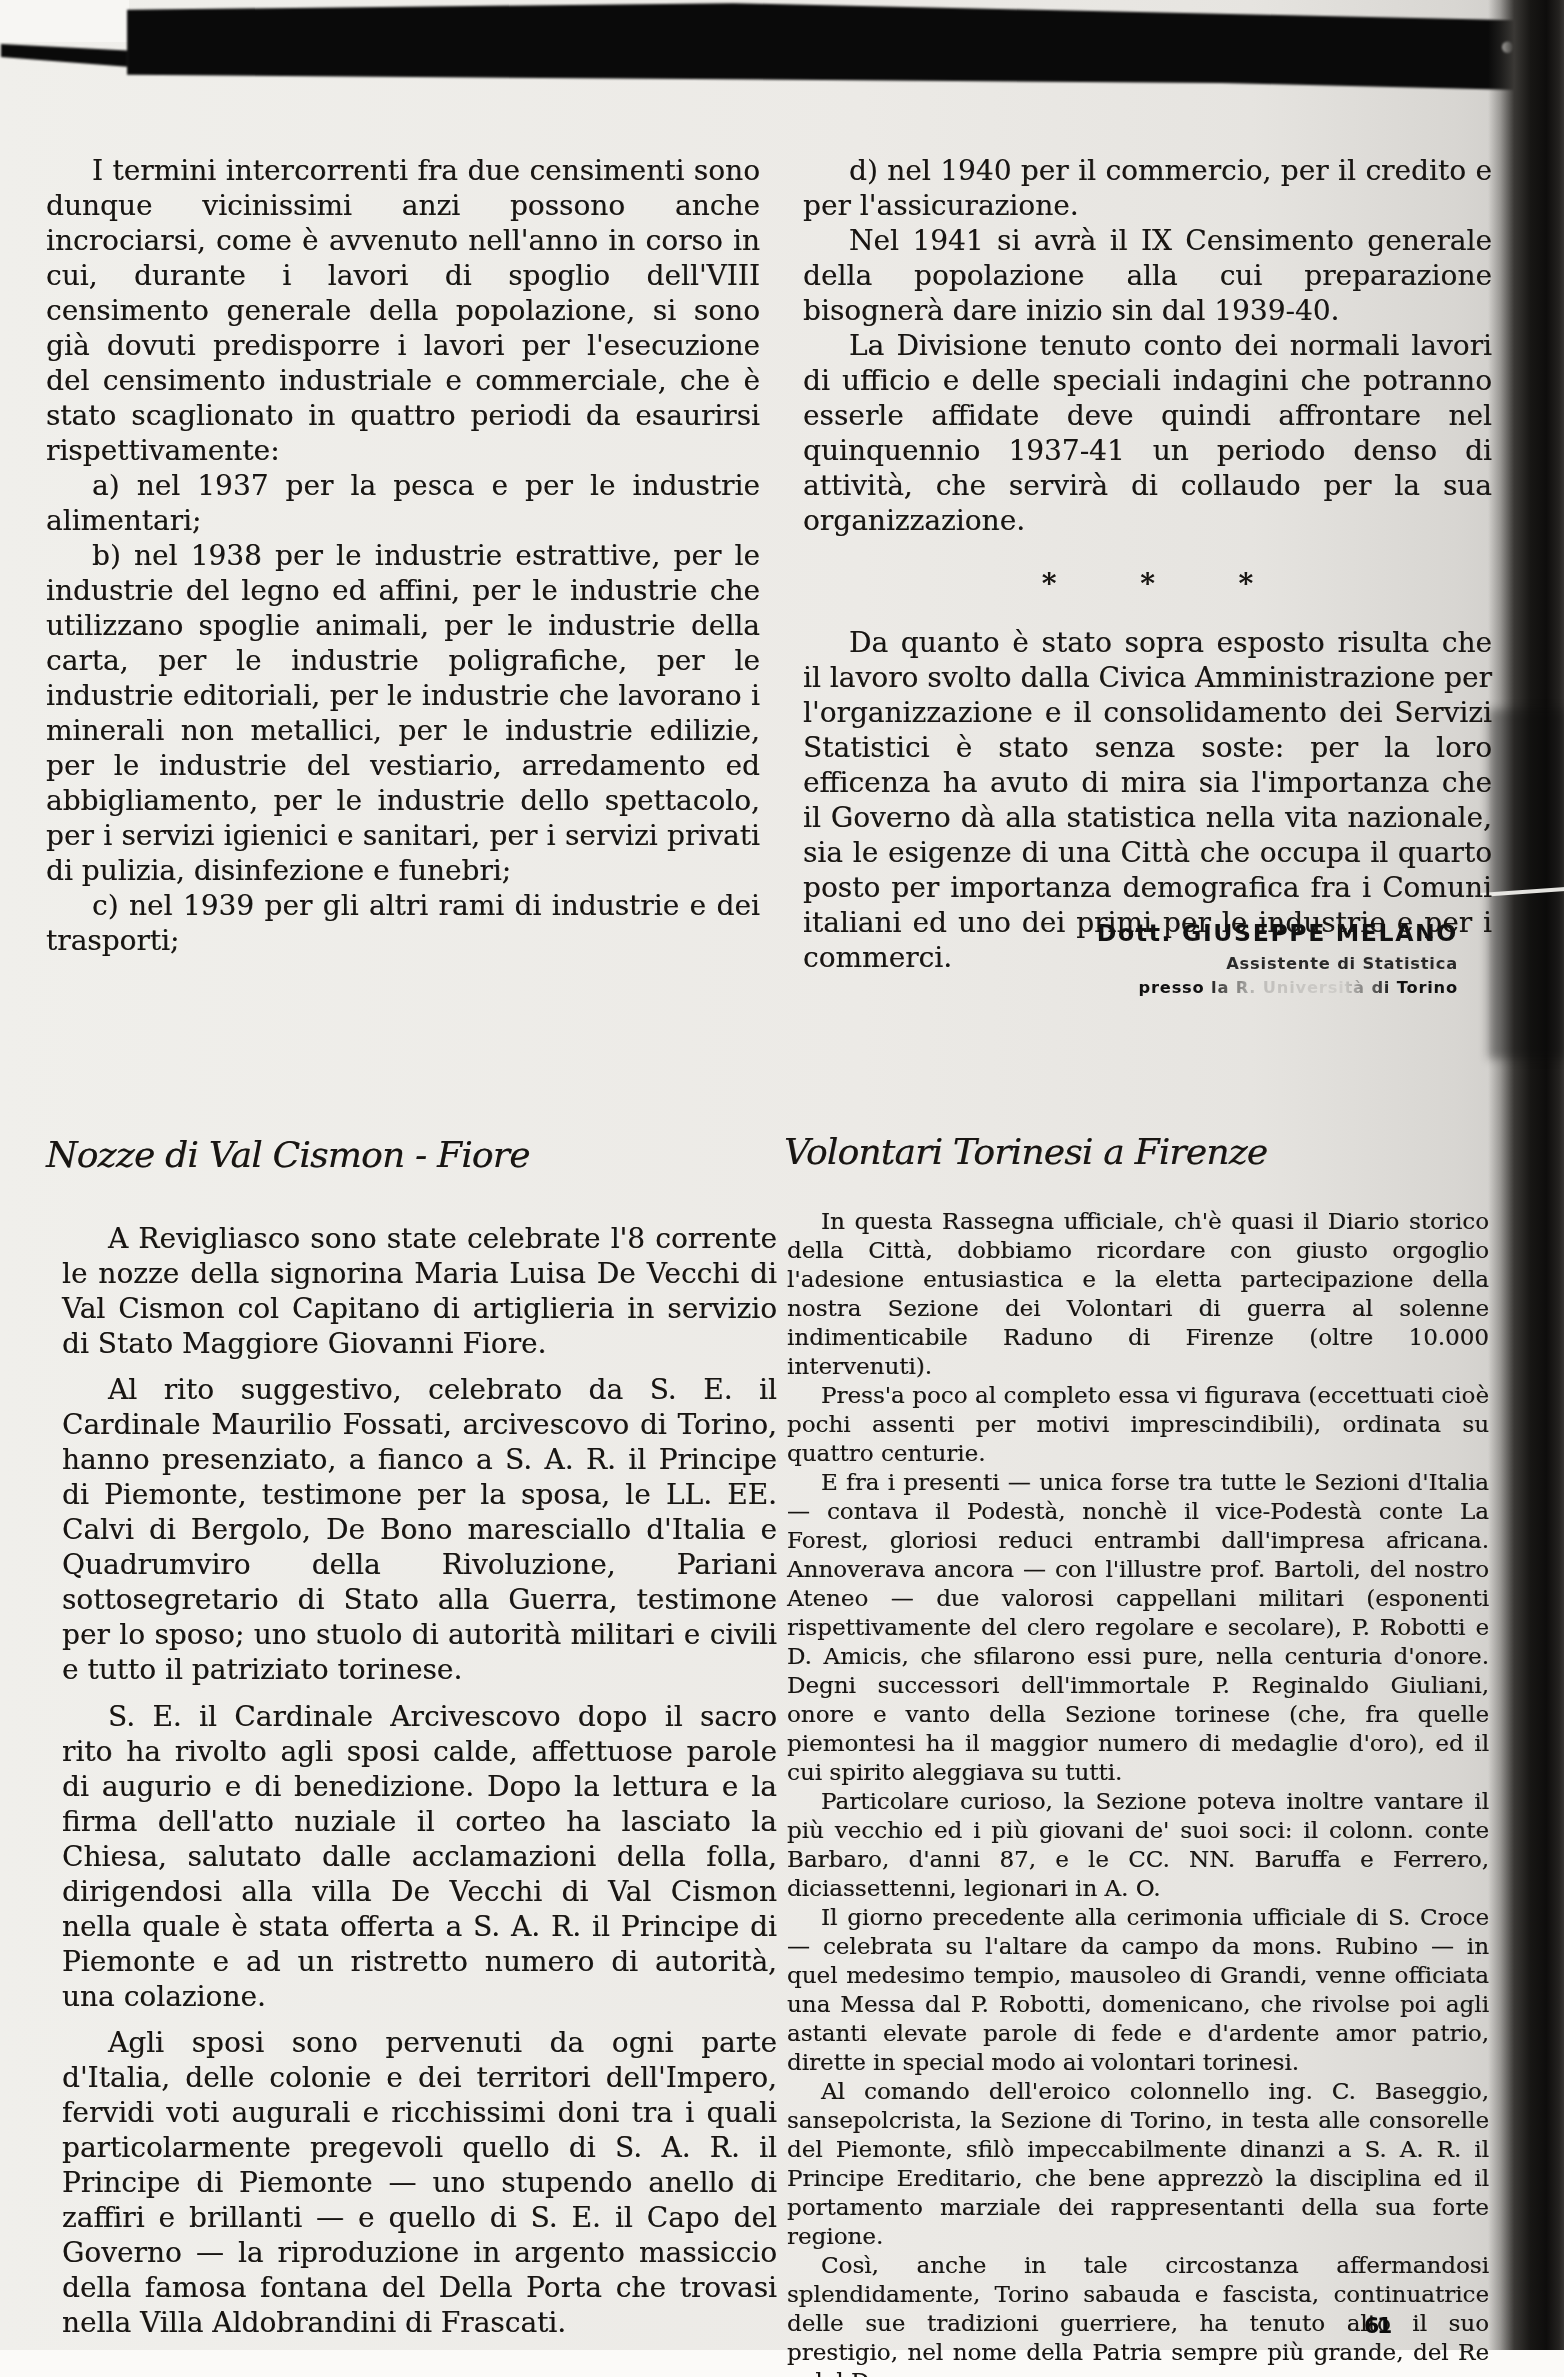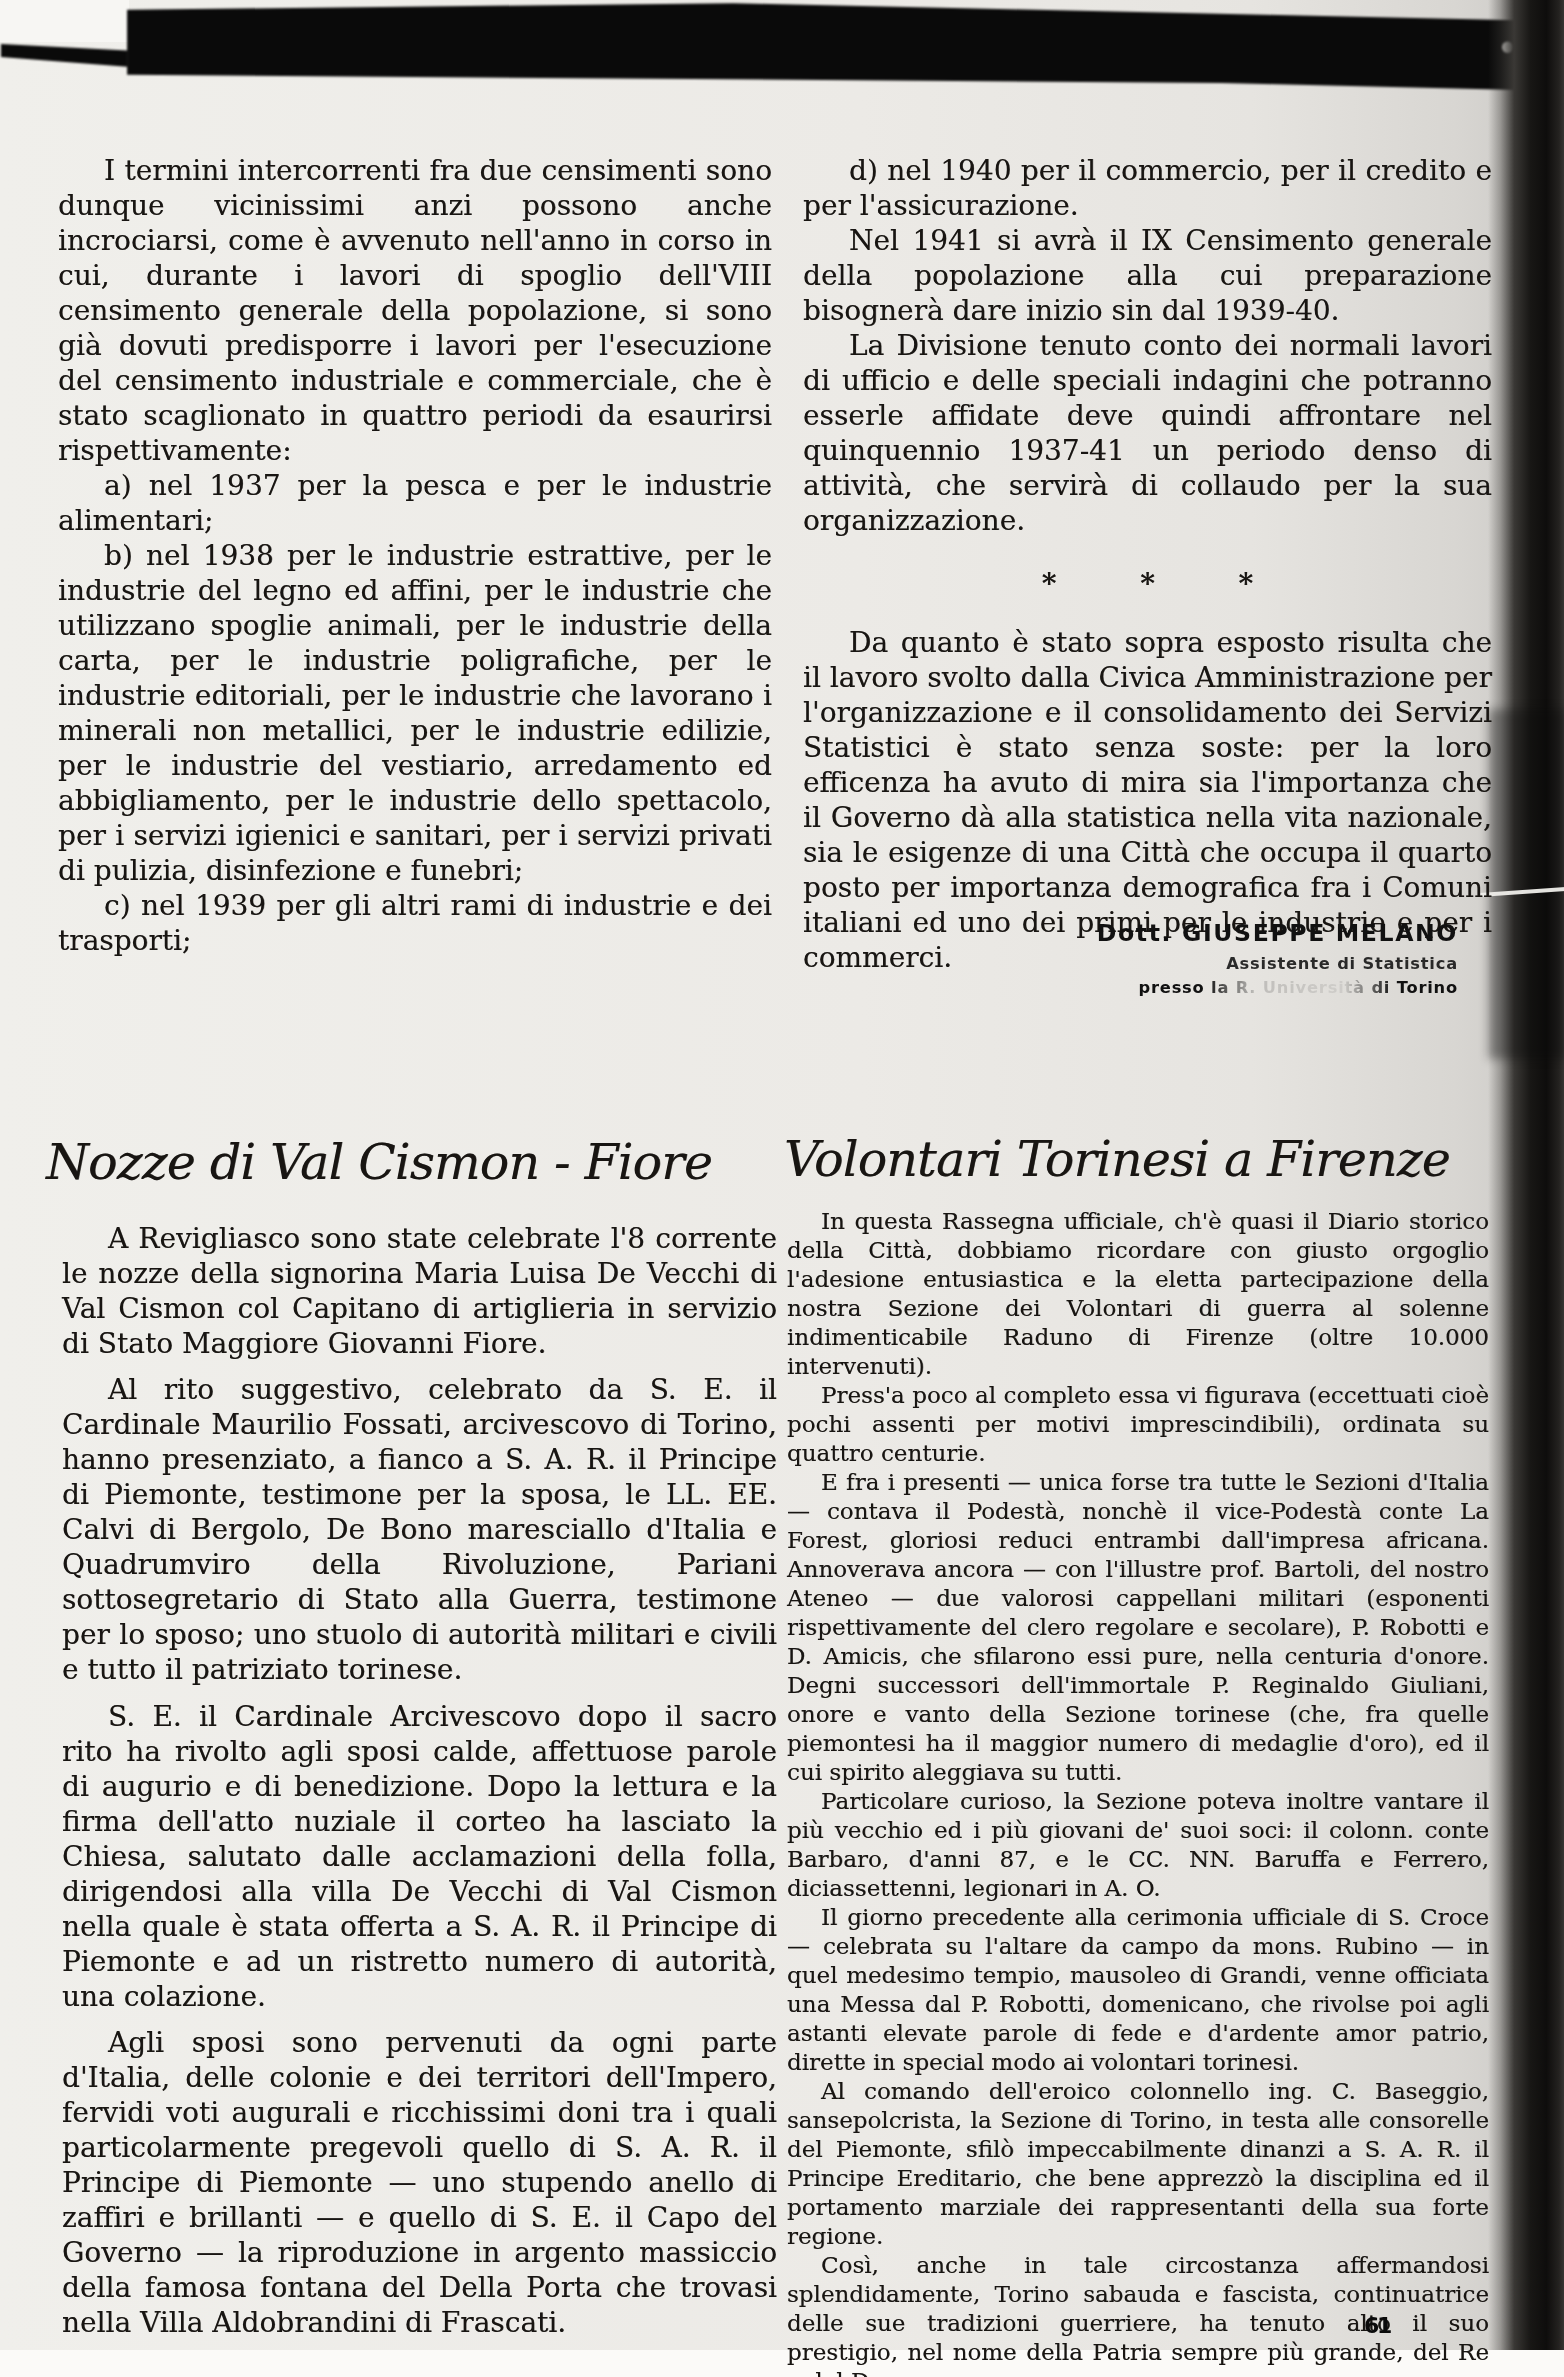--- a/index.html
+++ b/index.html
@@ -24,36 +24,36 @@
   }
   .bottom-strip{left:0;top:2350px;width:1564px;height:28px;background:#fbfaf8;}
   .page-number{
     left:1364px;top:2281px;font-family:"DejaVu Sans",sans-serif;font-weight:bold;
     font-size:22px;letter-spacing:-2.4px;color:#0b0b0b;filter:blur(0.4px);margin-top:32px;
   }
   
   .ink{color:#181512;text-shadow:0.3px 0.3px 0.4px rgba(24,21,18,0.5);}
   .col-body{font-size:28px;line-height:35px;text-align:justify;}
   .col-body p{margin:0;text-indent:46px;}
-  .census-left{left:58px;top:153px;width:714px;}
+  .census-left{left:46px;top:153px;width:714px;}
   .census-right{left:803px;top:153px;width:689px;}
   .star-sep{
     display:block;text-align:center;text-indent:0 !important;
     font-size:28px;font-weight:bold;letter-spacing:37px;padding-left:37px;
     margin:28px 0 24.4px 0 !important;
   }
   .signature{left:1051px;top:919px;width:407px;text-align:right;font-family:"DejaVu Sans",sans-serif;color:#111;}
   .sig-name{font-size:23.6px;font-weight:bold;letter-spacing:1.6px;white-space:nowrap;filter:blur(0.2px);}
   .sig-line1{margin-top:7.3px;font-size:16.3px;font-weight:bold;letter-spacing:0.8px;filter:blur(0.7px);opacity:.88;white-space:nowrap;}
   .sig-line2{margin-top:4.9px;font-size:16.3px;font-weight:bold;letter-spacing:0.8px;filter:blur(0.5px);white-space:nowrap;
     -webkit-mask-image:linear-gradient(90deg,#000 0%,#000 38%,rgba(0,0,0,.18) 50%,rgba(0,0,0,.08) 72%,#000 84%,#000 100%);
     mask-image:linear-gradient(90deg,#000 0%,#000 38%,rgba(0,0,0,.18) 50%,rgba(0,0,0,.08) 72%,#000 84%,#000 100%);
   }
   .article-title{
-    font-style:italic;font-size:49px;letter-spacing:-0.8px;white-space:nowrap;
+    font-style:italic;font-size:36px;letter-spacing:-0.8px;white-space:nowrap;
     text-shadow:0.4px 0.4px 0.5px rgba(24,21,18,0.6);
   }
   .title-left{left:46px;top:1134px;}
   .title-right{left:784px;top:1131px;}
   .article-left-body{left:62px;top:1221px;width:715px;font-size:28px;line-height:35px;text-align:justify;}
   .article-left-body p{margin:0 0 11.4px 0;text-indent:46px;}
   .article-right-body{left:787px;top:1207px;width:702px;font-size:23px;line-height:29px;text-align:justify;}
   .article-right-body p{margin:0;text-indent:34px;}
 </style>
 </head>

